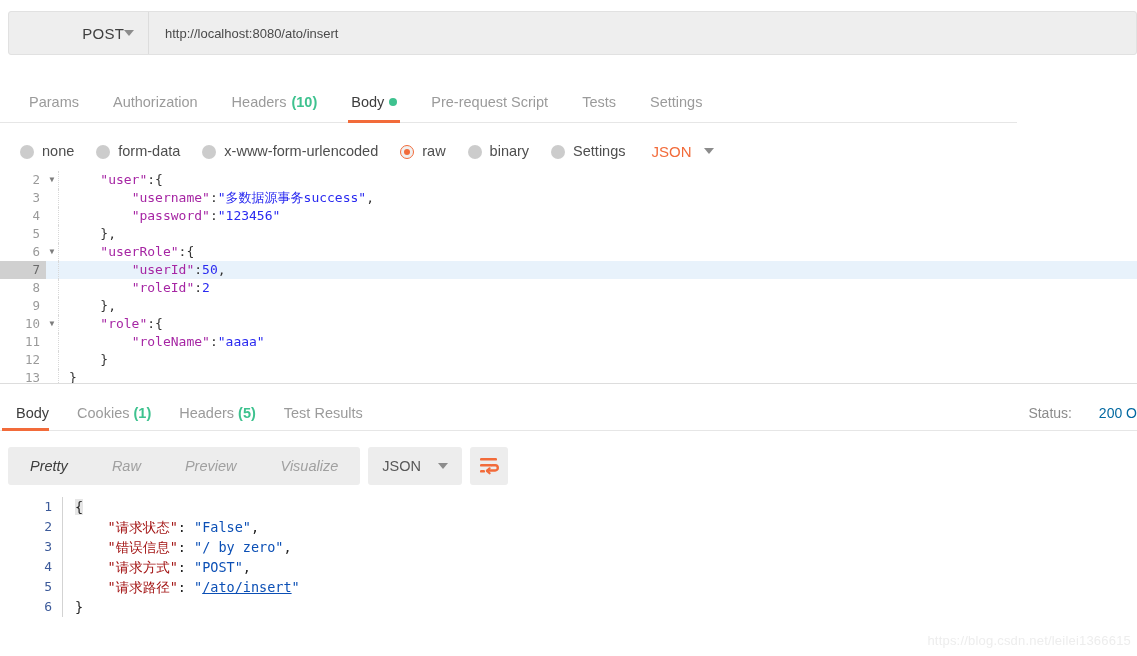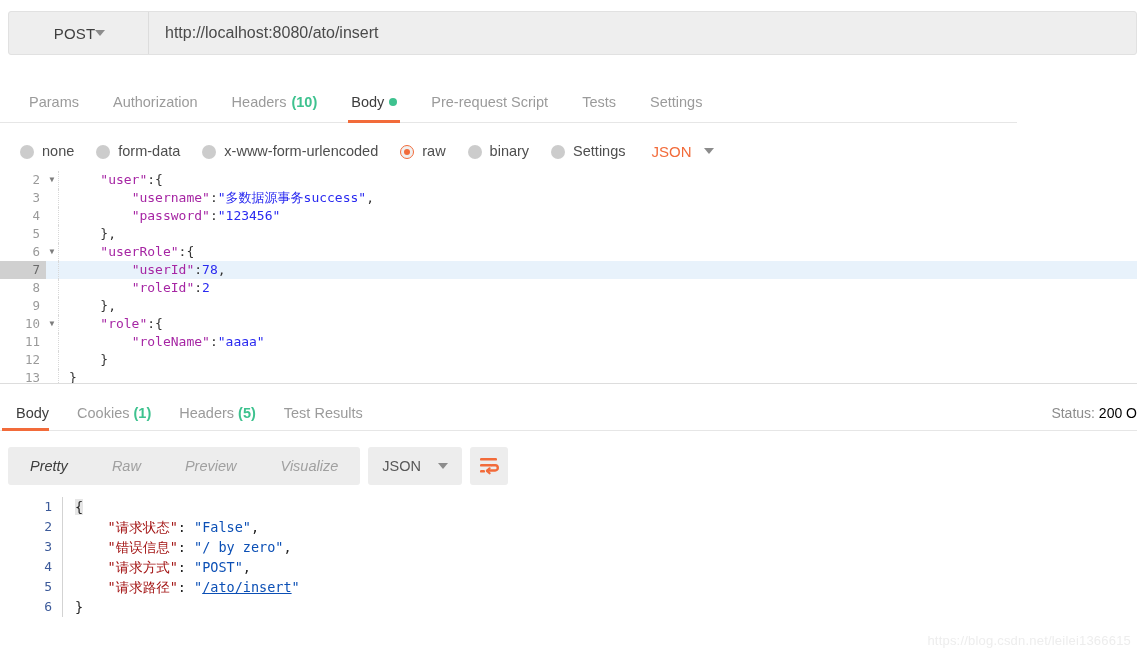--- a/index.html
+++ b/index.html
@@ -15,37 +15,37 @@
   .url-bar {
     position: absolute; left: 8px; top: 11px;
     width: 1129px; height: 44px;
     display: flex; align-items: stretch;
     border: 1px solid #e1e1e1;
     background: #eeeeee;
     border-radius: 3px;
   }
   .method-box {
     width: 140px;
-    display: flex; align-items: center; justify-content: center;
+    display: flex; align-items: center; justify-content: flex-end;
     padding: 0 14px 0 16px;
     border-right: 1px solid #dcdcdc;
     cursor: pointer;
   }
   .method-label { font-size: 15px; color: #3f3f3f; letter-spacing: .2px; }
   .caret {
     width: 0; height: 0;
     border-left: 5px solid transparent;
     border-right: 5px solid transparent;
     border-top: 6px solid #8c8c8c;
   }
   .url-input {
     flex: 1;
     border: none; outline: none; background: transparent;
     font-family: "Liberation Sans", sans-serif;
-    font-size: 16px; color: #4a4a4a;
+    font-size: 13px; color: #4a4a4a;
     padding: 0 0 0 16px;
   }
 
   
   .req-tabs {
     position: absolute; left: 0; top: 78px;
     width: 1017px; height: 45px;
     border-bottom: 1px solid #e6e6e6;
     display: flex; align-items: flex-end;
     padding-left: 12px;
@@ -160,21 +160,21 @@
   .resp-tab.active::after {
     content: ""; position: absolute;
     left: 0px; right: 14px; bottom: -1px;
     height: 3px; background: #f26b3a;
   }
   .status-area {
     margin-left: auto; padding-right: 0px; padding-bottom: 9px;
     font-size: 14px; white-space: nowrap;
   }
   .status-label { color: #8c8c8c; }
-  .status-value { color: #000000; }
+  .status-value { color: #0369a1; margin-left: 23px; }
 
   
   .resp-toolbar {
     position: absolute; left: 8px; top: 447px;
     display: flex; align-items: center; gap: 8px;
   }
   .seg-group {
     display: flex; align-items: center;
     background: #ededed; border-radius: 3px; height: 38px; font-style: italic;
   }
@@ -293,21 +293,21 @@
   </div>
 </div>
 
 <div class="req-editor">
   <div id="req-lines">
       <div class="code-line"><div class="gutter">2</div><div class="fold">▼</div><div class="code-text"><span class="p">    </span><span class="k">"user"</span><span class="p">:{</span></div></div>
       <div class="code-line"><div class="gutter">3</div><div class="fold"></div><div class="code-text"><span class="p">        </span><span class="k">"username"</span><span class="p">:</span><span class="s">"多数据源事务success"</span><span class="p">,</span></div></div>
       <div class="code-line"><div class="gutter">4</div><div class="fold"></div><div class="code-text"><span class="p">        </span><span class="k">"password"</span><span class="p">:</span><span class="s">"123456"</span></div></div>
       <div class="code-line"><div class="gutter">5</div><div class="fold"></div><div class="code-text"><span class="p">    },</span></div></div>
       <div class="code-line"><div class="gutter">6</div><div class="fold">▼</div><div class="code-text"><span class="p">    </span><span class="k">"userRole"</span><span class="p">:{</span></div></div>
-      <div class="code-line hl"><div class="gutter">7</div><div class="fold"></div><div class="code-text"><span class="p">        </span><span class="k">"userId"</span><span class="p">:</span><span class="n">78</span><span class="p">,</span></div></div>
+      <div class="code-line hl"><div class="gutter">7</div><div class="fold"></div><div class="code-text"><span class="p">        </span><span class="k">"userId"</span><span class="p">:</span><span class="n">50</span><span class="p">,</span></div></div>
       <div class="code-line"><div class="gutter">8</div><div class="fold"></div><div class="code-text"><span class="p">        </span><span class="k">"roleId"</span><span class="p">:</span><span class="n">2</span></div></div>
       <div class="code-line"><div class="gutter">9</div><div class="fold"></div><div class="code-text"><span class="p">    },</span></div></div>
       <div class="code-line"><div class="gutter">10</div><div class="fold">▼</div><div class="code-text"><span class="p">    </span><span class="k">"role"</span><span class="p">:{</span></div></div>
       <div class="code-line"><div class="gutter">11</div><div class="fold"></div><div class="code-text"><span class="p">        </span><span class="k">"roleName"</span><span class="p">:</span><span class="s">"aaaa"</span></div></div>
       <div class="code-line"><div class="gutter">12</div><div class="fold"></div><div class="code-text"><span class="p">    }</span></div></div>
       <div class="code-line"><div class="gutter">13</div><div class="fold"></div><div class="code-text"><span class="p">}</span></div></div>
     </div>
 </div>
 
 <div class="resp-tabs">

